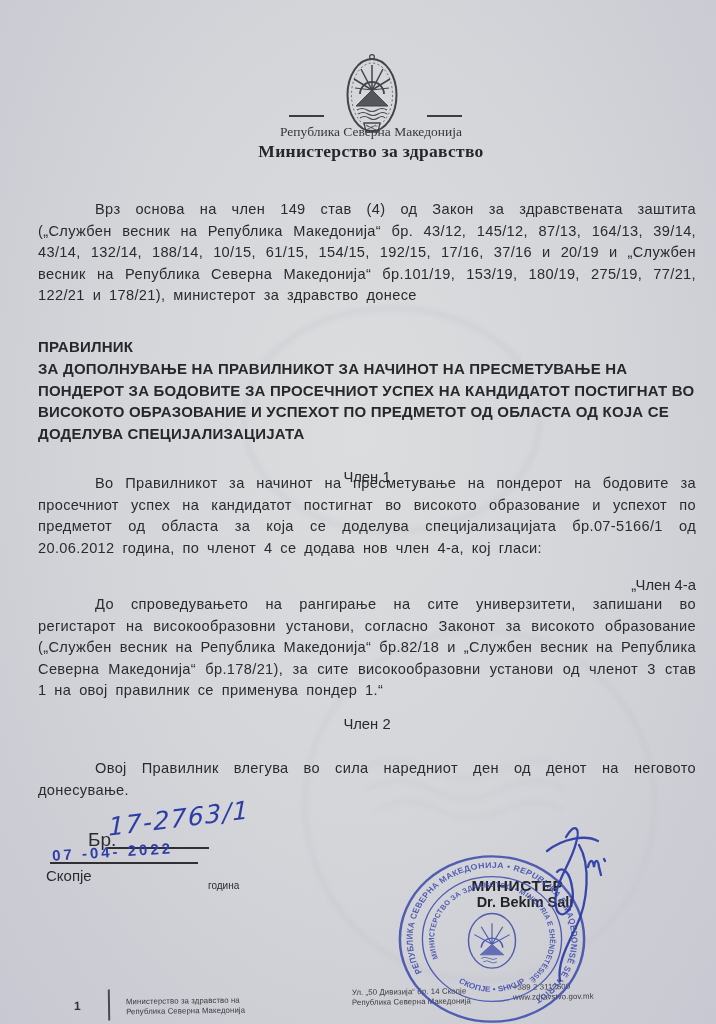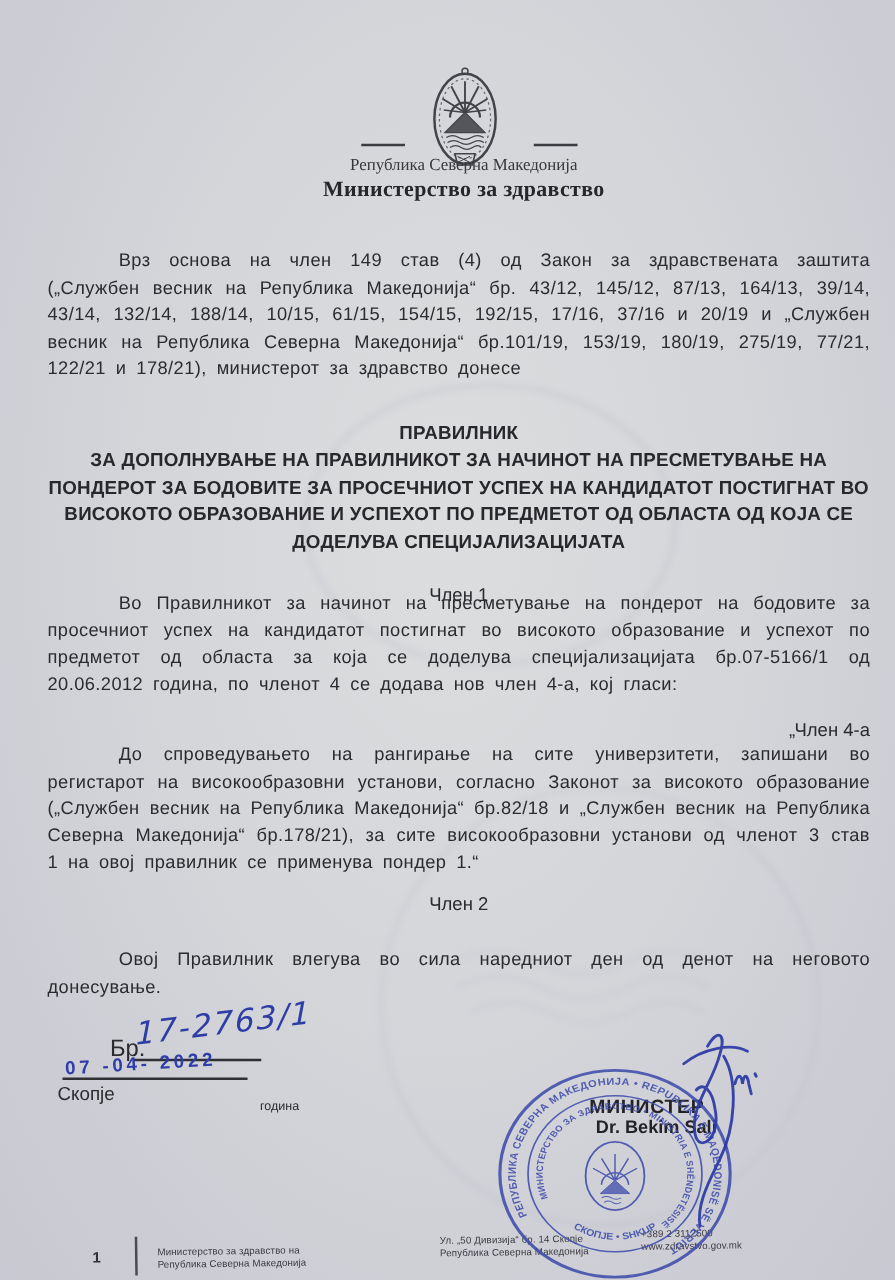--- a/index.html
+++ b/index.html
@@ -11,21 +11,21 @@
   .abs{position:absolute;}
   .serif{font-family:"Liberation Serif",serif;}
   .body-text{
     left:38px;width:658px;font-size:14.6px;line-height:21.6px;text-align:justify;
     letter-spacing:.35px;word-spacing:3.5px;color:#2b2b2f;
   }
   .indent{text-indent:57px;}
   .center{text-align:center;}
   .doc-title{
     left:38px;width:658px;font-weight:bold;font-size:15px;line-height:21.8px;
-    letter-spacing:.2px;text-align:center;color:#28282c;
+    letter-spacing:.2px;text-align:left;color:#28282c;
   }
   .art-head{left:38px;width:658px;text-align:center;font-size:14.8px;color:#2b2b2f;}
   .rule{background:#3c3c42;height:2px;}
   .uline{background:#2f2f34;height:1.5px;}
   .hand{
     color:#2c3ea6;font-family:"DejaVu Sans",sans-serif;font-style:italic;
     font-size:25px;letter-spacing:1.5px;transform:rotate(-7deg) skewX(-7deg);white-space:nowrap;
   }
   .datestamp{
     color:#2e3daa;font-weight:bold;font-size:15px;letter-spacing:3px;

